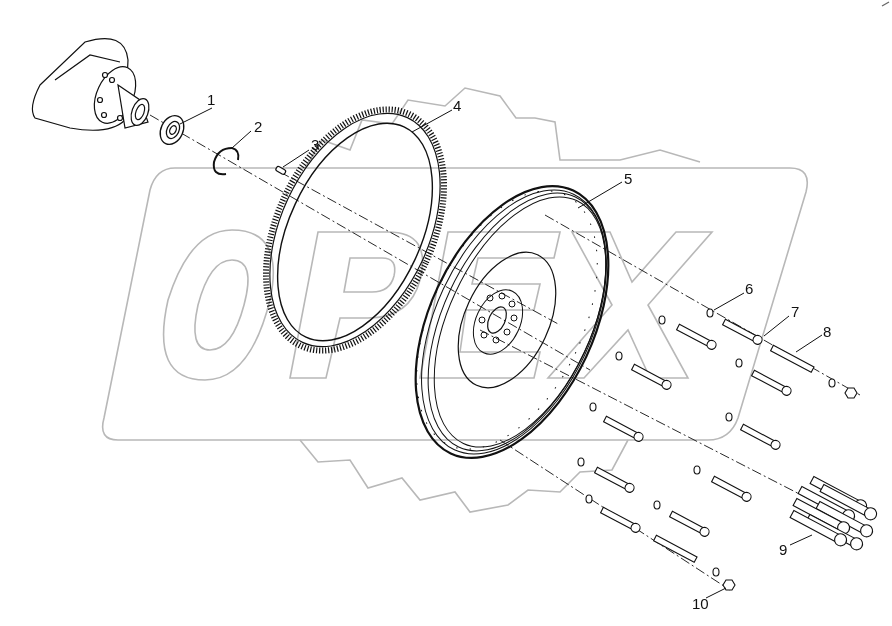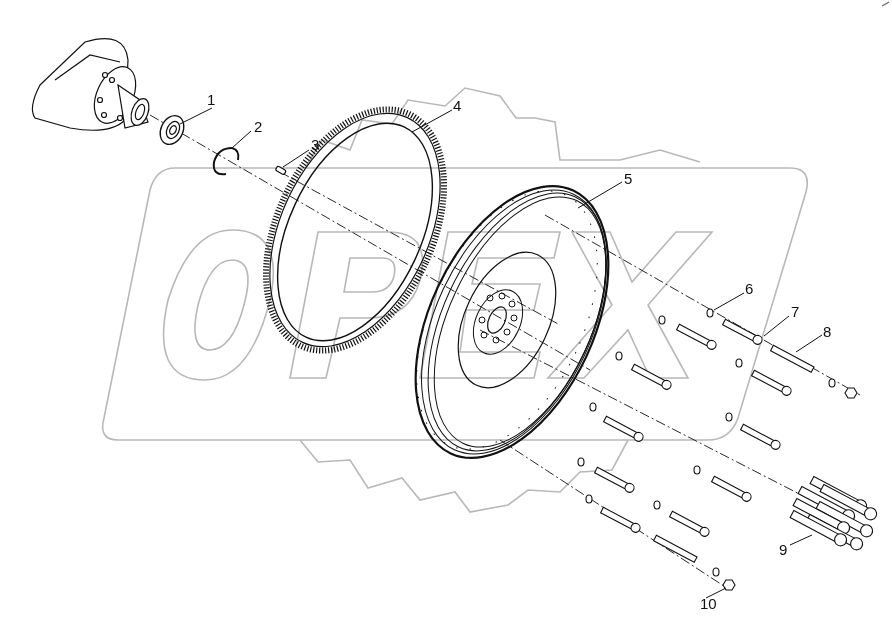--- a/index.html
+++ b/index.html
@@ -223,14 +223,14 @@
   
   <span class="callout" style="left:207px;top:92px;">1</span>
   <span class="callout" style="left:254px;top:119px;">2</span>
   <span class="callout" style="left:311px;top:137px;">3</span>
   <span class="callout" style="left:453px;top:98px;">4</span>
   <span class="callout" style="left:624px;top:171px;">5</span>
   <span class="callout" style="left:745px;top:281px;">6</span>
   <span class="callout" style="left:791px;top:304px;">7</span>
   <span class="callout" style="left:823px;top:324px;">8</span>
   <span class="callout" style="left:779px;top:542px;">9</span>
-  <span class="callout" style="left:692px;top:596px;margin-left:8px;">10</span>
+  <span class="callout" style="left:692px;top:596px;">10</span>
 </div>
 
 </body></html>

